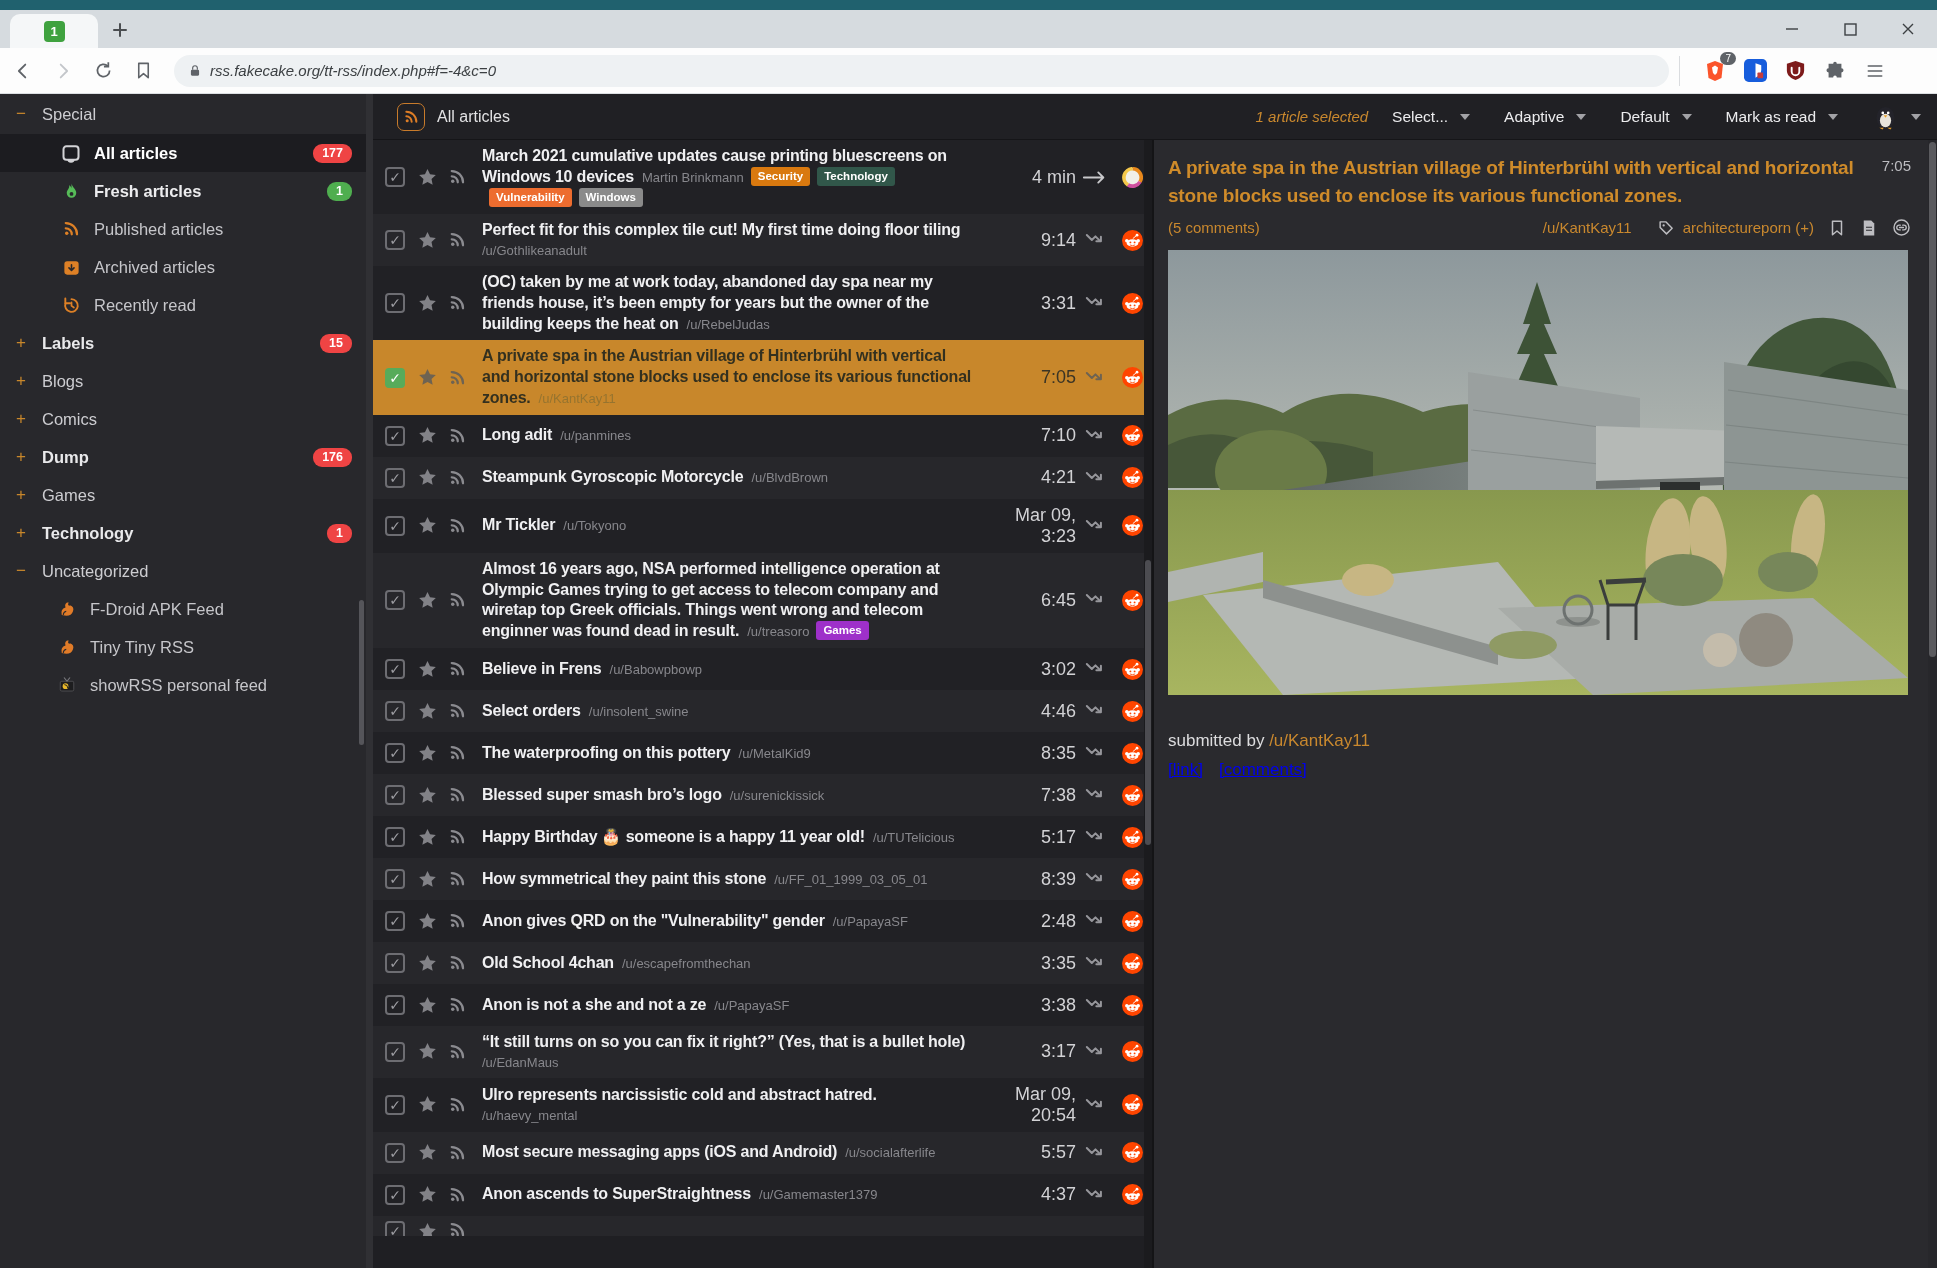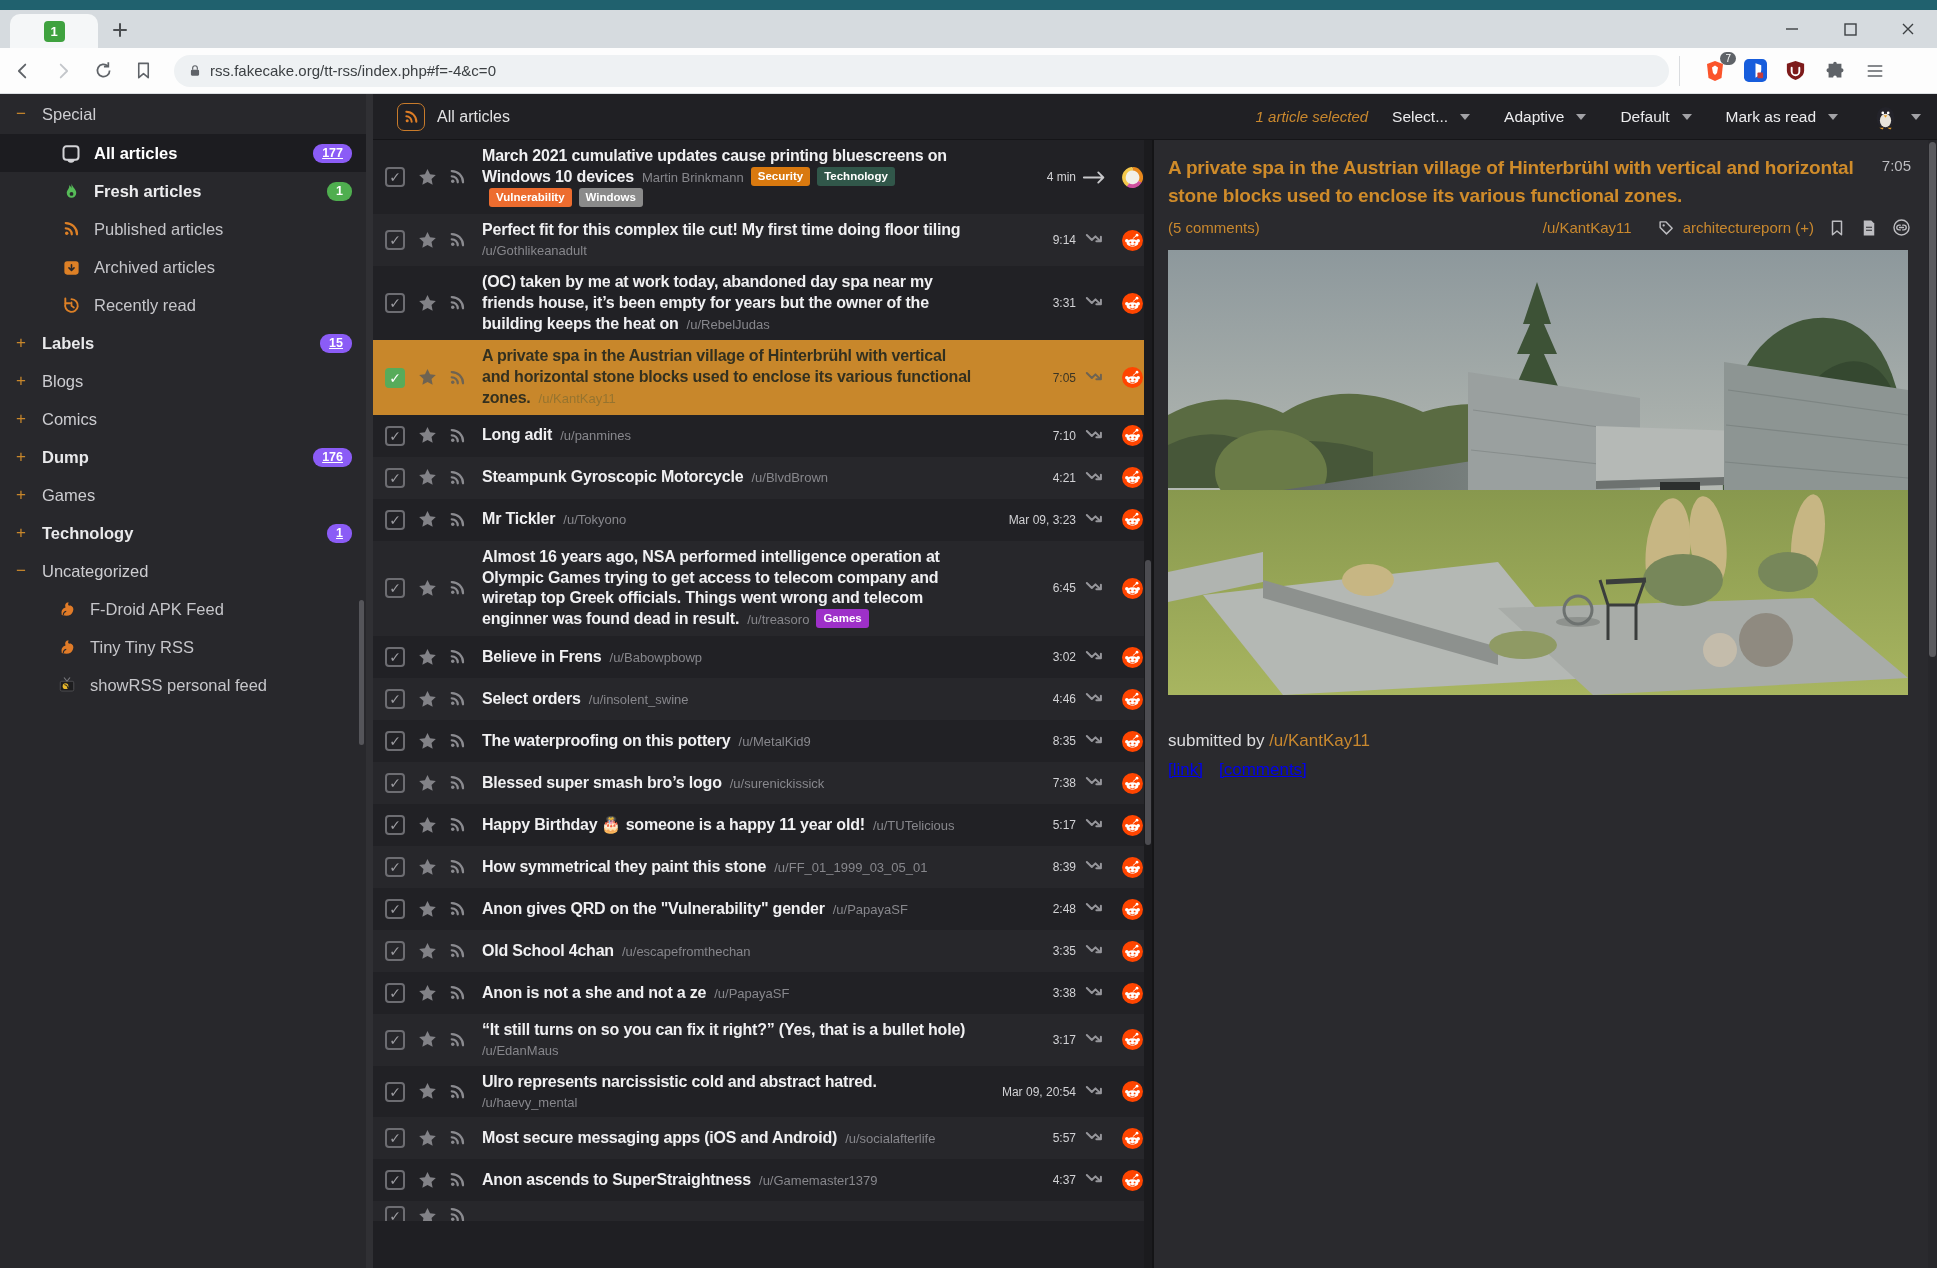--- a/index.html
+++ b/index.html
@@ -15,21 +15,21 @@
   .tab-fav{width:21px;height:21px;border-radius:4px;background:#3fa23f;color:#fff;font-size:13px;font-weight:bold;
     display:flex;align-items:center;justify-content:center;}
   .newtab{width:28px;height:28px;margin:0 0 4px 8px;display:flex;align-items:center;justify-content:center;border-radius:50%;}
   .win-controls{position:absolute;right:0;top:0;height:38px;display:flex;align-items:center;}
   .win-btn{width:58px;height:38px;display:flex;align-items:center;justify-content:center;}
   .nav-bar{position:absolute;left:0;top:48px;width:100%;height:46px;background:#fdfdfd;border-bottom:1px solid #dcdfe2;
     display:flex;align-items:center;}
   .nav-ic{width:34px;height:34px;margin-left:6px;display:flex;align-items:center;justify-content:center;border-radius:50%;}
   .url-bar{flex:0 0 auto;width:1495px;height:32px;margin-left:14px;background:#eef1f3;border-radius:16px;
     display:flex;align-items:center;padding:0 14px;}
-  .url-text{font-size:15px;color:#3c4043;margin-left:8px;}
+  .url-text{font-size:15px;color:#3c4043;margin-left:8px;font-style:italic;}
   .ext-area{display:flex;align-items:center;margin-left:10px;border-left:1px solid #dadcdf;padding-left:10px;}
   .ext-ic{width:30px;height:30px;margin-left:10px;display:flex;align-items:center;justify-content:center;position:relative;}
   .ext-badge{position:absolute;top:-4px;right:-6px;background:#5f6368;color:#fff;font-size:10px;border-radius:8px;
     padding:1px 5px;}
 
   
   .app{position:absolute;left:0;top:94px;right:0;bottom:0;display:flex;background:#222226;}
 
   
   .sidebar{width:366px;background:#28282c;position:relative;flex:none;overflow:hidden;color:#c6c6ca;}
@@ -39,21 +39,21 @@
   .cat-label{color:#cdcdd1;}
   .cat-row.bold .cat-label{font-weight:bold;color:#e9e9eb;}
   .feed-row{height:38px;display:flex;align-items:center;padding-left:60px;position:relative;font-size:16.5px;}
   .feed-row.leaf{padding-left:56px;}
   .feed-icn{width:22px;height:22px;margin-right:12px;display:flex;align-items:center;justify-content:center;}
   .feed-label{color:#c6c6ca;}
   .feed-row.bold .feed-label{font-weight:bold;color:#ececee;}
   .feed-row.selected{background:#1c1c20;}
   .feed-row.selected .feed-label{color:#ffffff;}
   .badge{position:absolute;right:14px;font-size:12.5px;font-weight:bold;border-radius:9px;padding:2px 9px;line-height:15px;}
-  .badge.orange{background:#8b5cf6;color:#fff;text-decoration:underline;}
+  .badge.orange{background:#ef4444;color:#fff;}
   .badge.green{background:#4fae4f;color:#fff;}
   .badge.outline{background:transparent;border:1px solid #67676c;color:#e4e4e7;padding:1px 8px;}
   .ic-gray{color:#d3d3d6}.ic-orange{color:#dd8026}.ic-green{color:#56bb58}.ic-star{color:#e8a33d}
   .sb-thumb{position:absolute;right:2px;top:506px;width:5px;height:145px;background:#55555a;border-radius:3px;}
 
   .splitter{width:7px;background:#303034;flex:none;}
 
   
   .main{flex:1;display:flex;flex-direction:column;min-width:0;}
   .main-toolbar{height:46px;background:#202024;border-bottom:1px solid #151518;display:flex;align-items:center;
@@ -77,21 +77,21 @@
   .arow:nth-child(even){background:#27272b;}
   .cb{width:20px;height:20px;flex:none;margin-left:12px;border:2px solid #6d6d72;border-radius:4px;
     display:flex;align-items:center;justify-content:center;color:#9c9ca1;font-size:14px;font-weight:bold;background:transparent;}
   .star{flex:none;margin-left:12px;color:#828287;}
   .rowrss{flex:none;margin-left:10px;color:#8b8b90;}
   .arow-content{flex:1;margin:0 6px 0 16px;font-size:16px;line-height:1.3;min-width:0;color:#f0f0f2;}
   .atitle{font-weight:bold;letter-spacing:-0.2px;}
   .aauthor{font-size:13px;color:#87878c;font-weight:normal;margin-left:8px;}
   div.aauthor{margin-left:0;margin-top:2px;}
   .tag{display:inline-block;font-size:11.5px;font-weight:bold;color:#fff;padding:2px 7px;border-radius:3px;margin-left:7px;vertical-align:2px;}
-  .atime{flex:none;width:96px;text-align:right;font-size:12px;color:#d2d2d5;}
+  .atime{flex:none;width:96px;text-align:right;font-size:18px;color:#d2d2d5;}
   .action{flex:none;width:38px;display:flex;justify-content:center;color:#96969b;}
   .fav{flex:none;width:36px;display:flex;justify-content:center;margin-right:2px;}
   .arow.selected{background:#c8872b;}
   .arow.selected .atitle{color:#33301f;}
   .arow.selected .aauthor{color:#96742f;}
   .arow.selected .atime{color:#3a3425;}
   .arow.selected .star,.arow.selected .rowrss,.arow.selected .action{color:#6e6352;}
   .arow.selected .cb{background:#57ab5a;border-color:#57ab5a;color:#fff;}
   .arow.partial{height:20px;min-height:20px;overflow:hidden;align-items:flex-start;padding-top:5px;}
   .list-scroll{position:absolute;right:0;top:0;width:8px;height:100%;background:#1b1b1e;}

